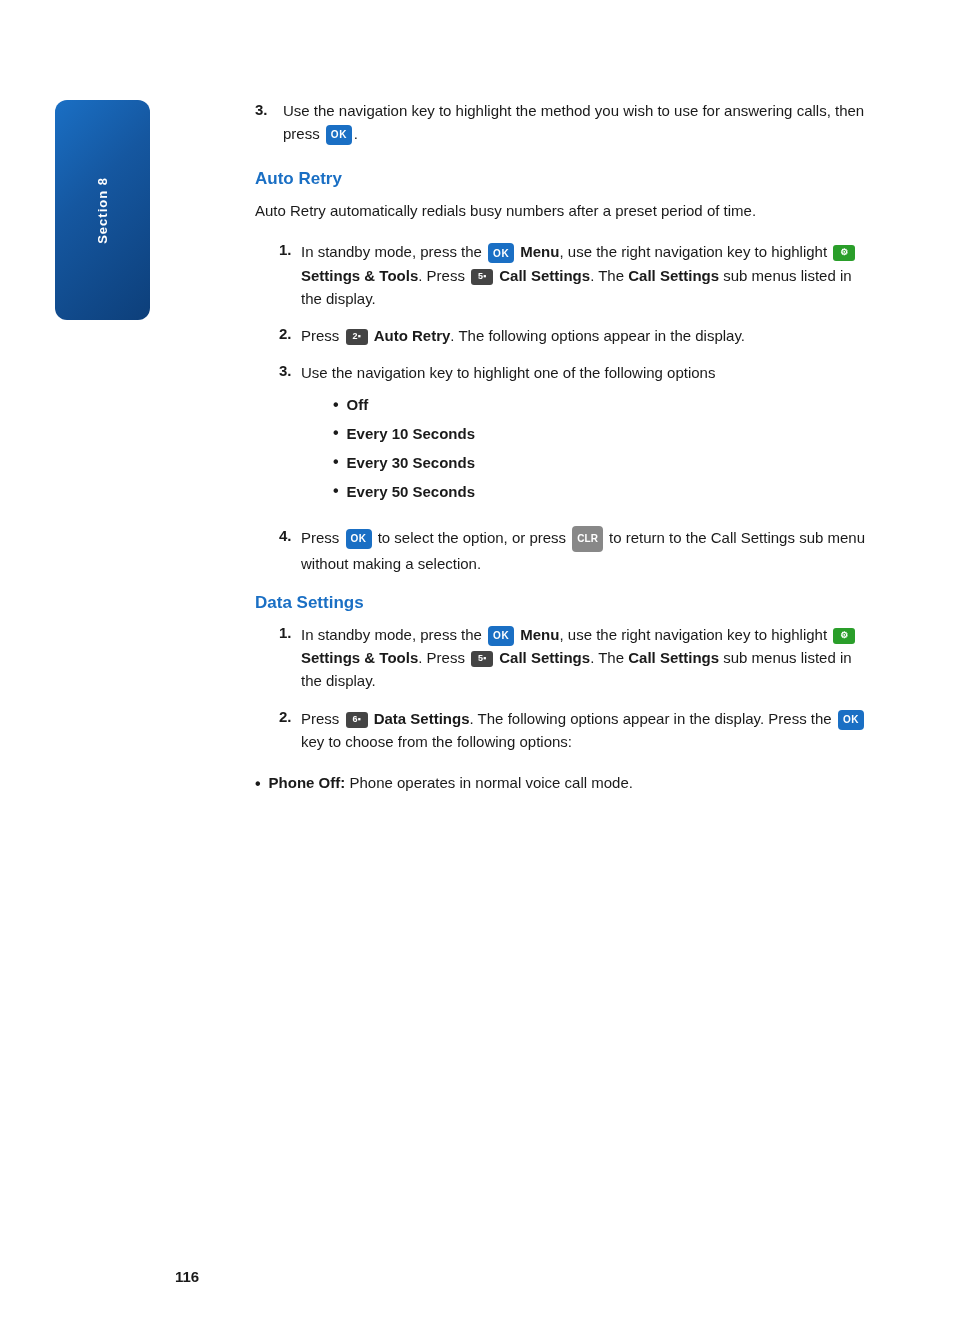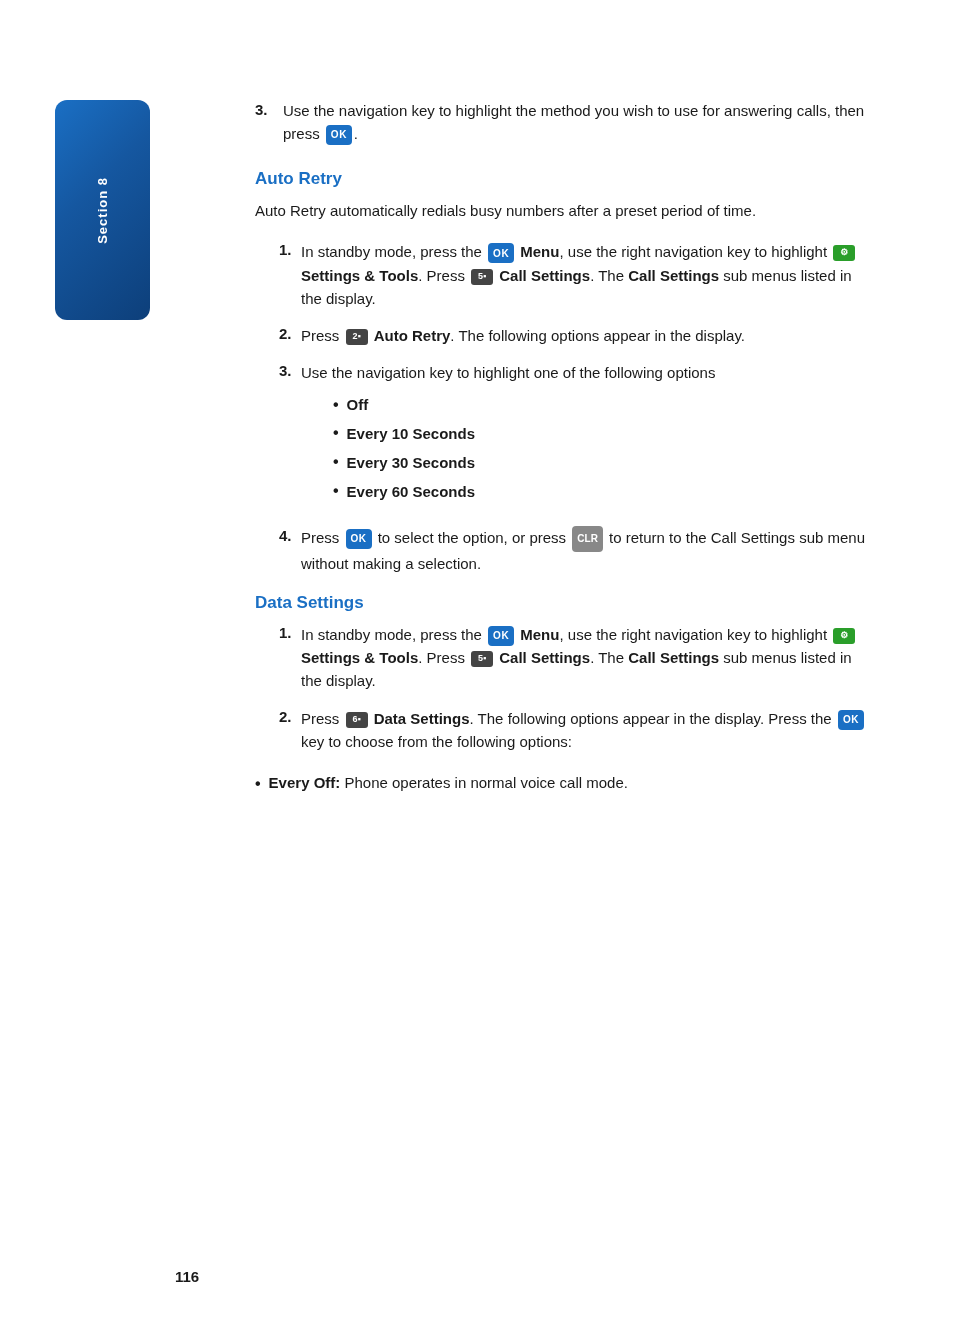--- a/index.html
+++ b/index.html
@@ -282,21 +282,21 @@
               <li>
                   <span>Off</span>
                 </li>
               <li>
                   <span>Every 10 Seconds</span>
                 </li>
               <li>
                   <span>Every 30 Seconds</span>
                 </li>
               <li>
-                  <span>Every 60 Seconds</span>
+                  <span>Every 50 Seconds</span>
                 </li>
             </ul>
           </span>
         </li>
 
         <li>
           <span class="num-label">4.</span>
           <span class="num-text">
             Press <span class="btn-icon">OK</span> to select the option, or press <span class="btn-icon-clr">CLR</span> to return to the Call Settings sub menu without making a selection.
           </span>
@@ -320,21 +320,21 @@
         <li>
           <span class="num-label">2.</span>
           <span class="num-text">
             Press <span class="num-key-icon">6▪</span> <strong>Data Settings</strong>. The following options appear in the display. Press the <span class="btn-icon">OK</span> key to choose from the following options:
           </span>
         </li>
 
       </ul>
 
       <div class="data-off-bullet">
-        <strong>Every Off:</strong>&nbsp;<span>Phone operates in normal voice call mode.</span>
+        <strong>Phone Off:</strong>&nbsp;<span>Phone operates in normal voice call mode.</span>
       </div>
 
     </div>
 
   </div>
 
   <div class="page-number">116</div>
 
 </div>
 

